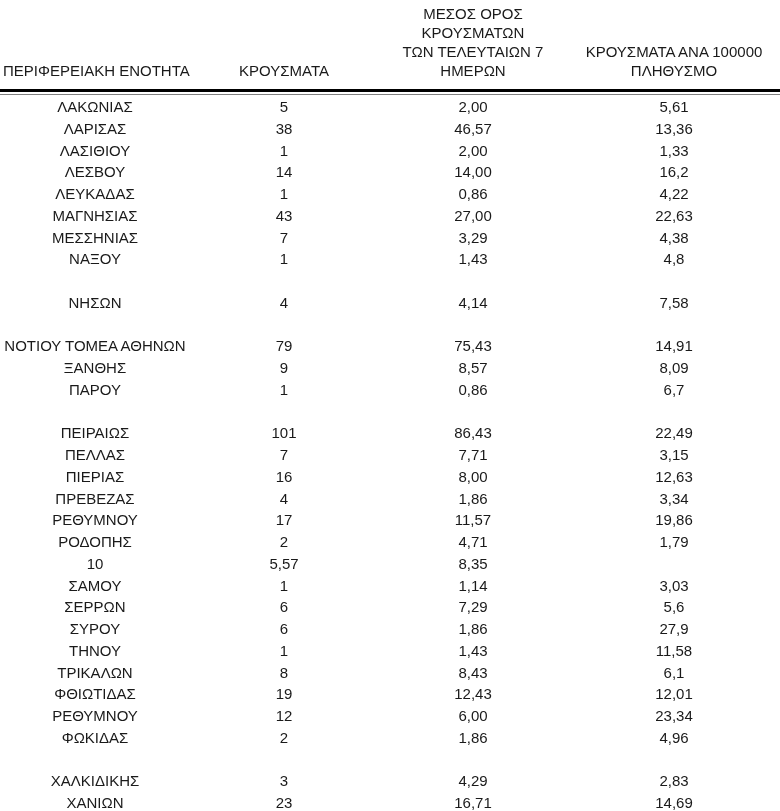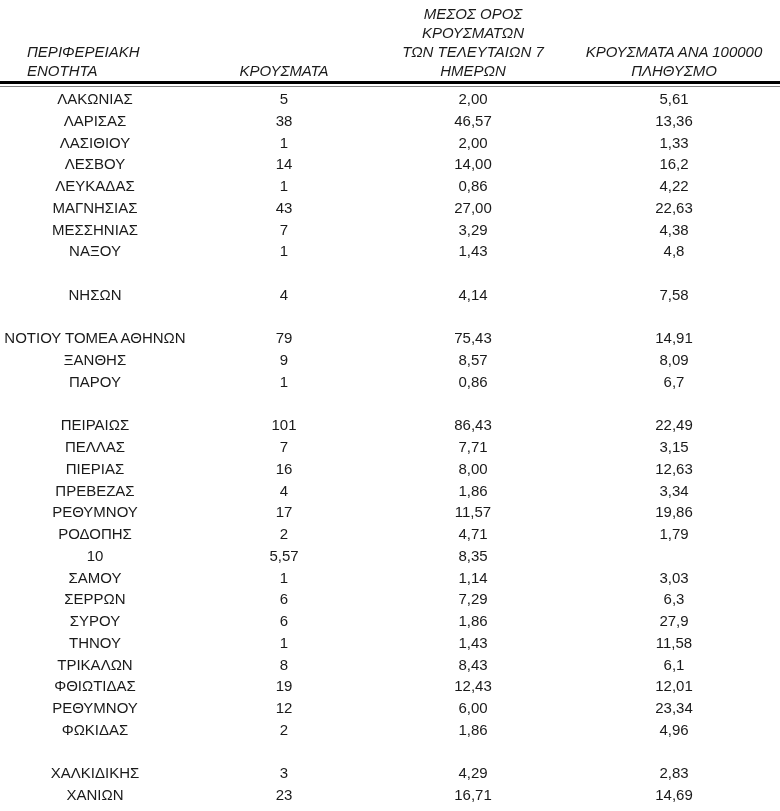--- a/index.html
+++ b/index.html
@@ -22,27 +22,25 @@
   .thead {
     display: grid;
     grid-template-columns: 190px 188px 190px 212px;
     align-items: end;
     min-height: 60px;
     padding-top: 4px;
   }
   .thead .hcell {
     text-align: center;
     line-height: 19px;
-    padding-bottom: 1px;
-    font-style: italic;
+    padding-bottom: 9px;
   }
   .thead .hcell.left {
     text-align: left;
     padding-left: 3px;
-    margin-left: 24px;
   }
   .rule-thick {
     height: 3px;
     background: #000000;
   }
   .rule-gap {
     height: 2px;
     background: transparent;
   }
   .rule-thin {
@@ -214,21 +212,21 @@
       <div class="row">
         <div class="cell region">ΣΑΜΟΥ</div>
         <div class="cell cases">1</div>
         <div class="cell avg7">1,14</div>
         <div class="cell per100k">3,03</div>
       </div>
       <div class="row">
         <div class="cell region">ΣΕΡΡΩΝ</div>
         <div class="cell cases">6</div>
         <div class="cell avg7">7,29</div>
-        <div class="cell per100k">6,3</div>
+        <div class="cell per100k">5,6</div>
       </div>
       <div class="row">
         <div class="cell region">ΣΥΡΟΥ</div>
         <div class="cell cases">6</div>
         <div class="cell avg7">1,86</div>
         <div class="cell per100k">27,9</div>
       </div>
       <div class="row">
         <div class="cell region">ΤΗΝΟΥ</div>
         <div class="cell cases">1</div>

